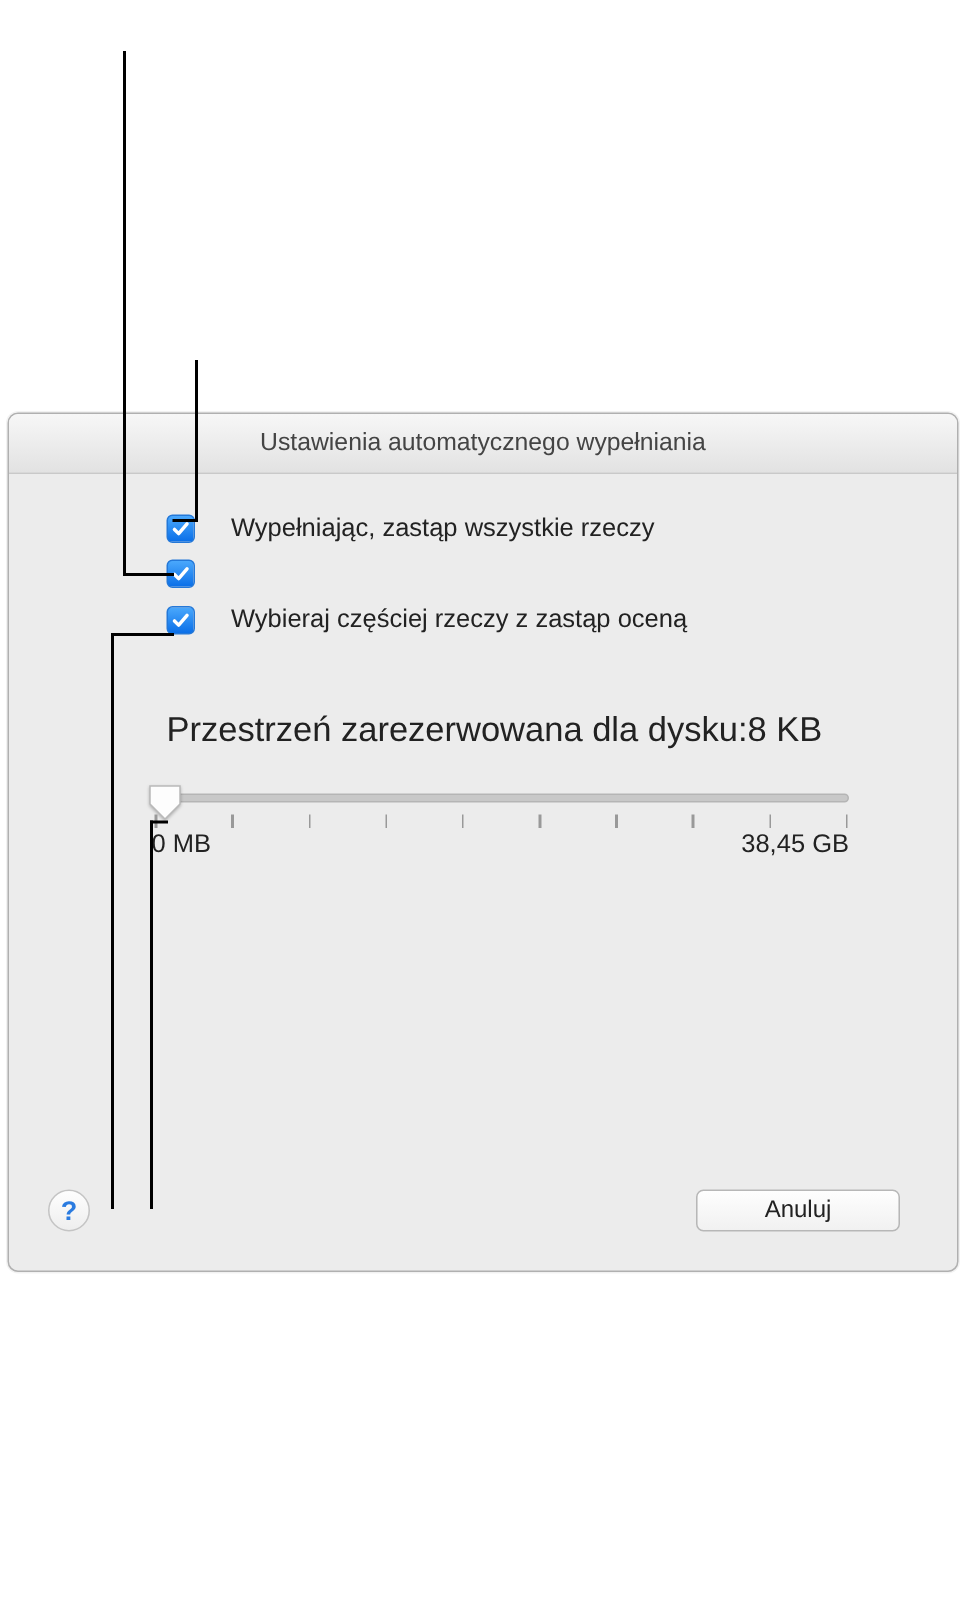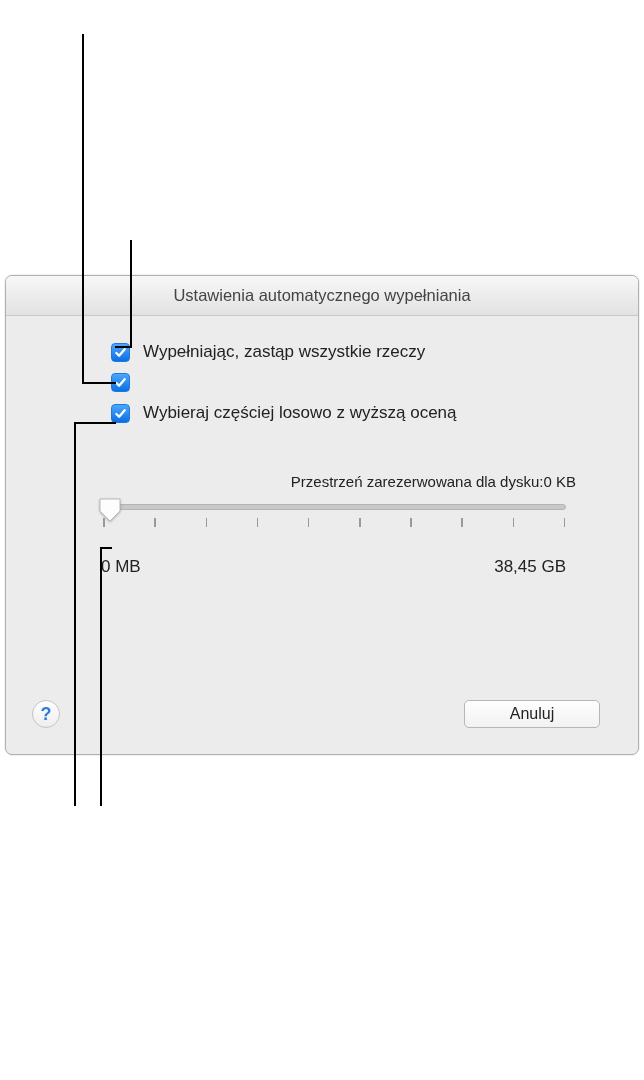--- a/index.html
+++ b/index.html
@@ -17,21 +17,21 @@
     .callout-line {
       position: absolute;
       background: #000;
       z-index: 10;
     }
     .dialog {
       position: absolute;
       top: 275px;
       left: 5px;
       width: 634px;
-      height: 480px;
+      height: 573px;
       background: #ececec;
       border: 1px solid #b0b0b0;
       border-radius: 7px;
       box-shadow: 0 0 0 1px rgba(0,0,0,.05);
       overflow: hidden;
     }
     .titlebar {
       height: 40px;
       background: linear-gradient(#f7f7f7, #e2e2e2);
       border-bottom: 1px solid #c9c9c9;
@@ -41,21 +41,21 @@
       font-size: 16.5px;
       color: #444;
     }
     .content {
       padding: 26px 60px 20px 105px;
       position: relative;
     }
     .checkbox-row {
       display: flex;
       align-items: flex-end;
-      gap: 13px;
+      gap: 24px;
       margin-bottom: 11px;
       font-size: 17px;
       color: #222;
     }
     .checkbox {
       width: 19px;
       height: 19px;
       background: linear-gradient(#4aa8fc, #0a6fe8);
       border: 1px solid #2478d8;
       border-radius: 4px;
@@ -71,24 +71,24 @@
       stroke-width: 2.5;
       fill: none;
       stroke-linecap: round;
       stroke-linejoin: round;
     }
     .disk-section {
       margin-top: 50px;
     }
     .disk-label-row {
       display: flex;
-      justify-content: flex-end;
-      font-size: 15px;
-      color: #222;
-      margin-bottom: 14px;
+      justify-content: flex-start;
+      font-size: 23px;
+      color: #222;
+      margin-bottom: 29px;
       width: 465px;
     }
     .slider-wrap {
       position: relative;
       width: 465px;
       margin-left: -10px;
     }
     .slider-track {
       position: relative;
       width: 100%;
@@ -118,21 +118,21 @@
       top: 0;
       width: 1.5px;
       height: 9px;
       background: #999;
     }
     .slider-labels {
       display: flex;
       justify-content: space-between;
       font-size: 17px;
       color: #222;
-      margin-top: 29px;
+      margin-top: 0;
       width: 465px;
     }
     .button-row {
       position: absolute;
       bottom: 26px;
       right: 38px;
       display: flex;
       gap: 16px;
       align-items: center;
     }
@@ -208,27 +208,27 @@
           </svg>
       </div>
     </div>
 
     <div class="checkbox-row">
       <div class="checkbox">
         <svg viewBox="0 0 14 14">
             <polyline points="2.5,7.5 5.5,10.5 11.5,3.5"></polyline>
           </svg>
       </div>
-      <span>Wybieraj częściej losowo z wyższą oceną</span>
+      <span>Wybieraj częściej rzeczy z zastąp oceną</span>
     </div>
 
     <div class="disk-section">
       <div class="disk-label-row">
         <span>Przestrzeń zarezerwowana dla dysku:</span>
-        <span>0 KB</span>
+        <span>8 KB</span>
       </div>
 
       <div class="slider-wrap">
         <div class="slider-track"></div>
         <div class="slider-thumb">
           <svg viewBox="0 0 22 24">
             <path d="M1,1 h20 a0,0 0 0 1 0,0 v12 l-10,10 l-10,-10 v-12 z" fill="#fdfdfd" stroke="#b9b9b9" stroke-width="1"></path>
           </svg>
         </div>
         <div class="ticks">

